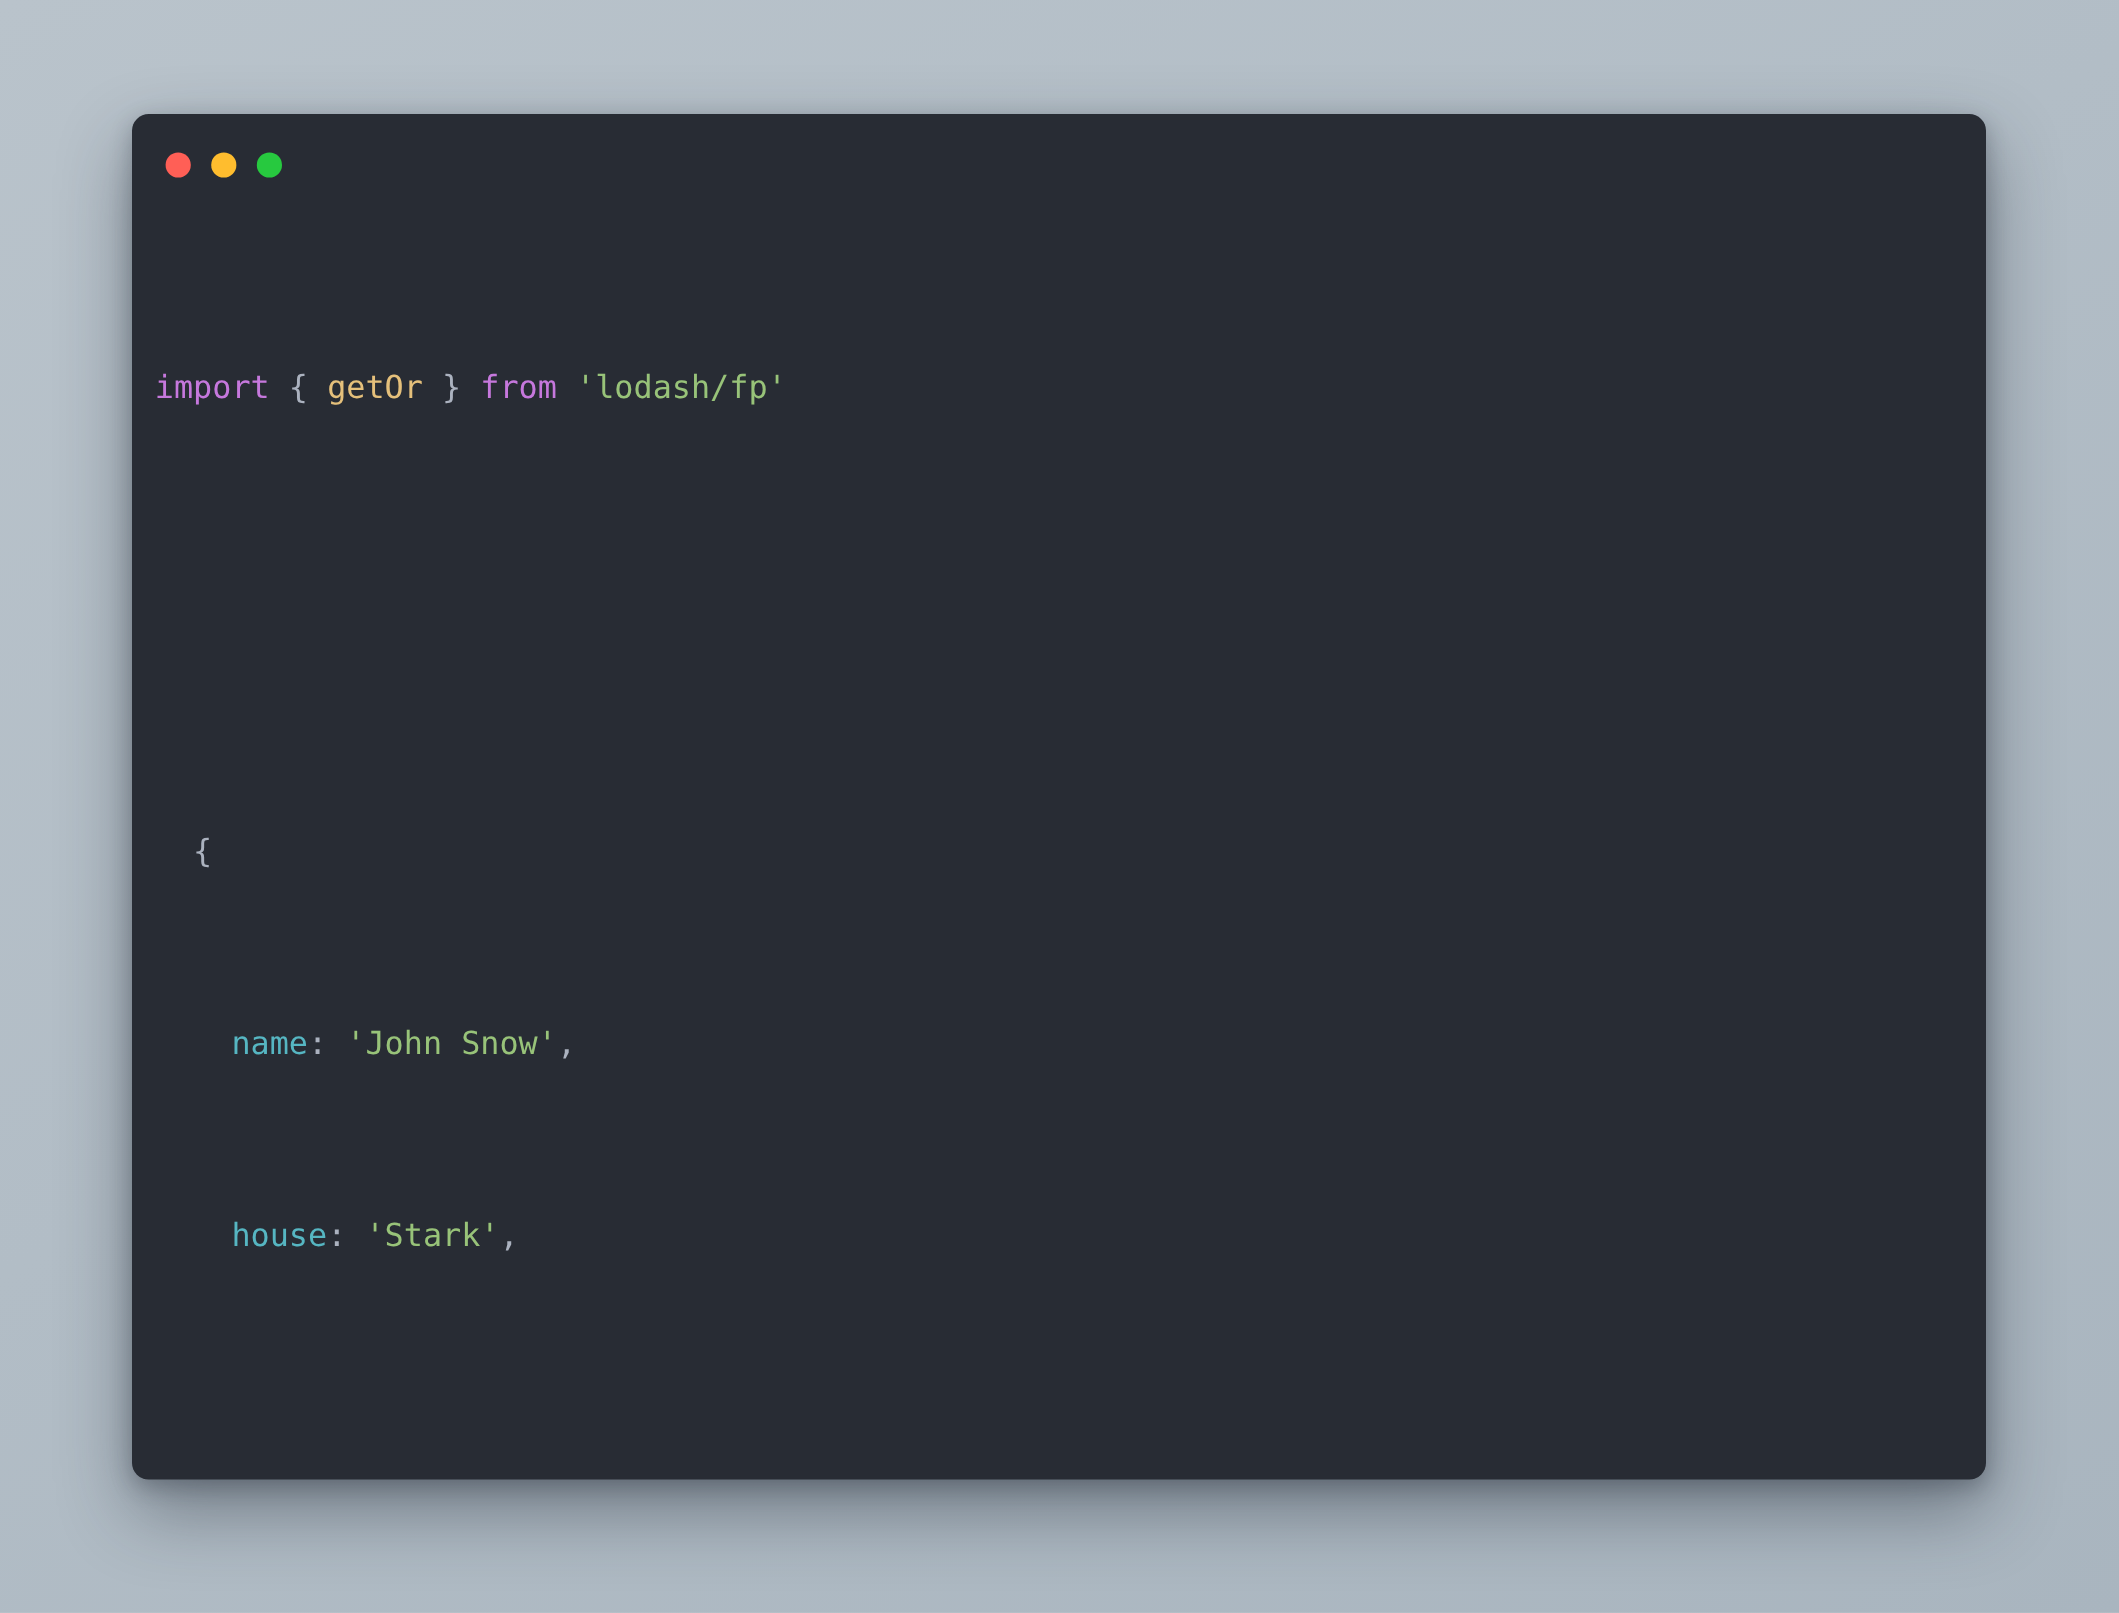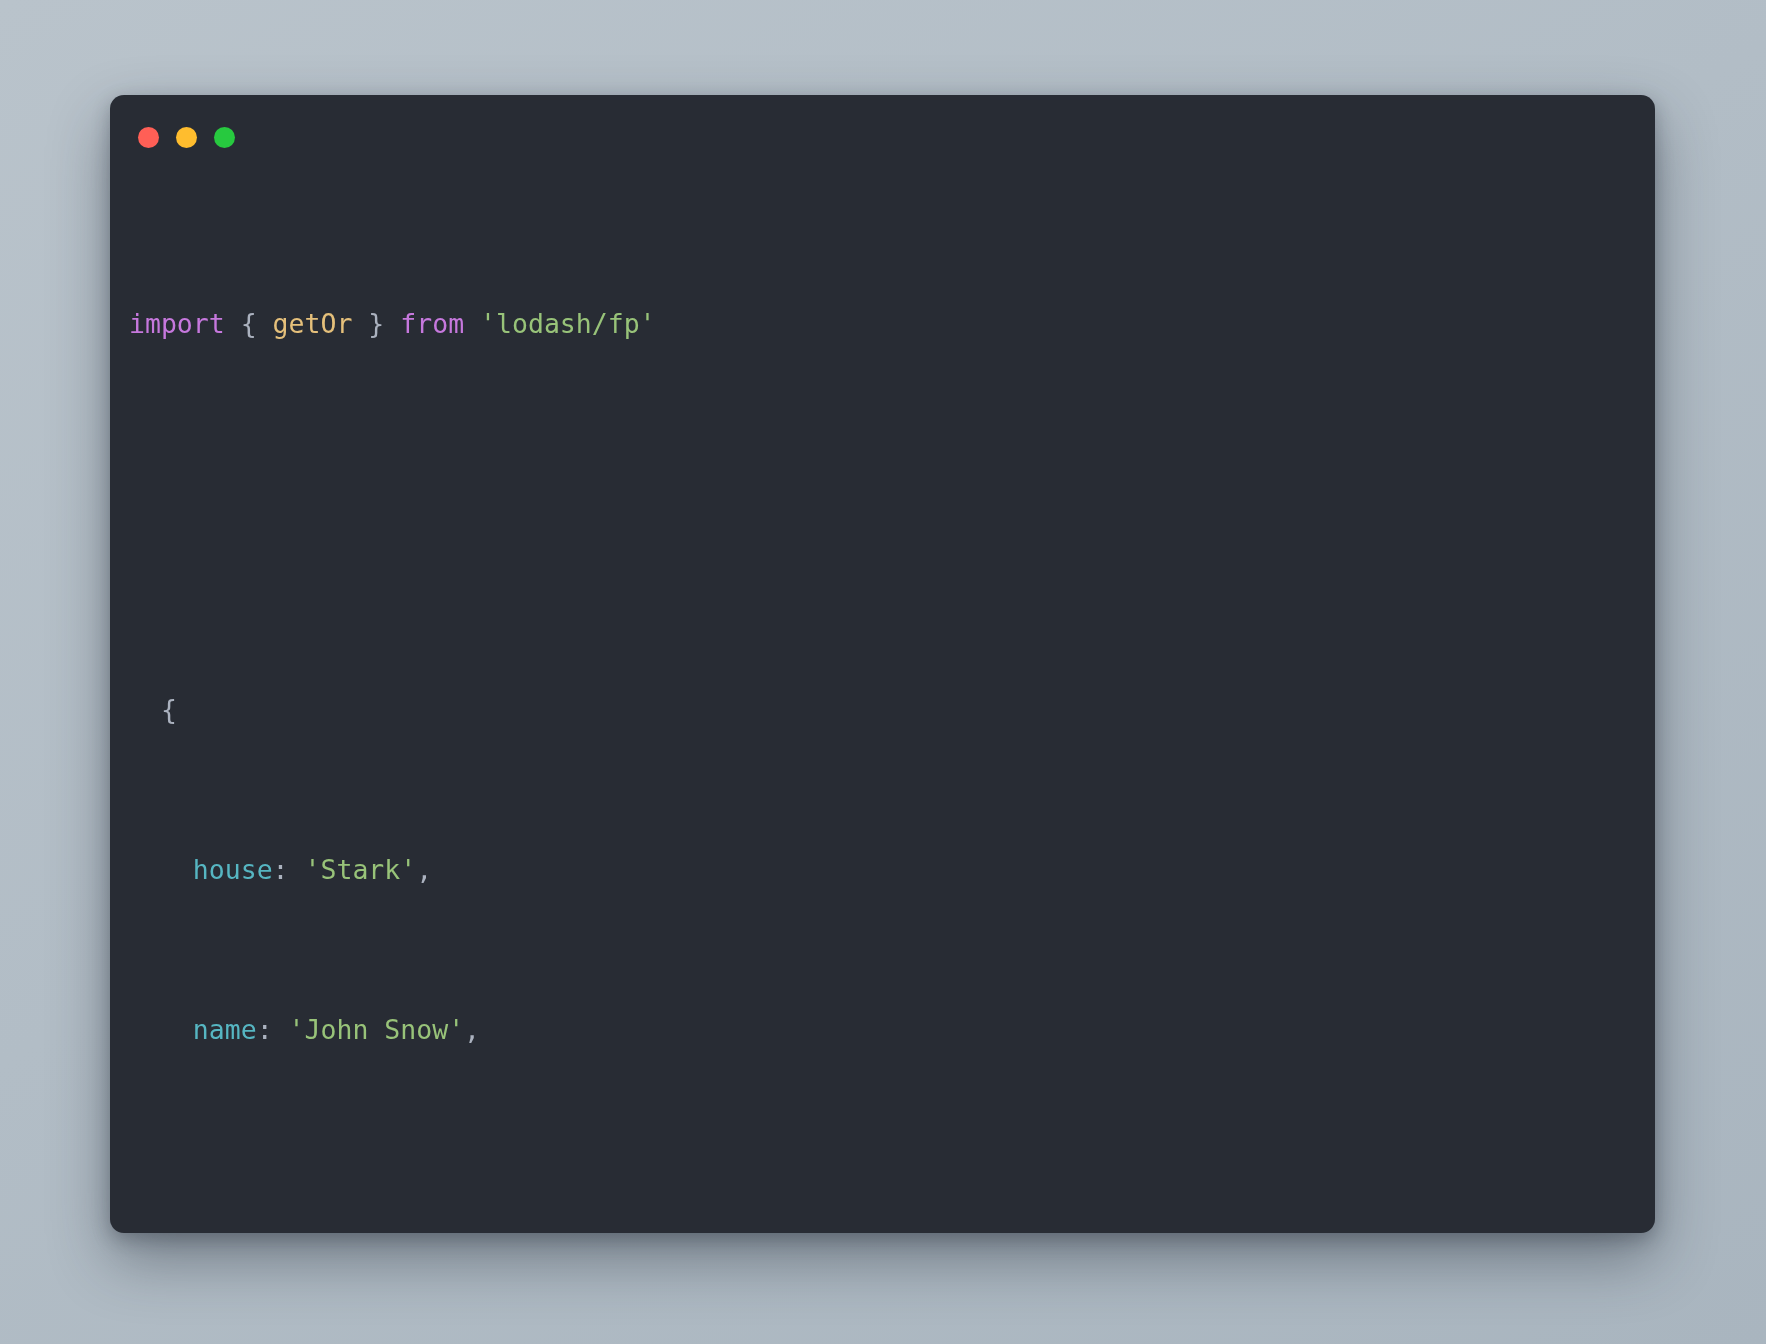--- a/index.html
+++ b/index.html
@@ -99,24 +99,24 @@
 
       
       <div class="line blank">&nbsp;</div>
 
       
 
       
       <div class="line">  <span class="punc">{</span></div>
 
       
-      <div class="line">    <span class="key">house</span><span class="punc">:</span> <span class="str">'Stark'</span><span class="punc">,</span></div>
+      <div class="line">    <span class="key">name</span><span class="punc">:</span> <span class="str">'John Snow'</span><span class="punc">,</span></div>
 
       
-      <div class="line">    <span class="key">name</span><span class="punc">:</span> <span class="str">'John Snow'</span><span class="punc">,</span></div>
+      <div class="line">    <span class="key">house</span><span class="punc">:</span> <span class="str">'Stark'</span><span class="punc">,</span></div>
 
       
       
 
       
       
 
       
       
 

